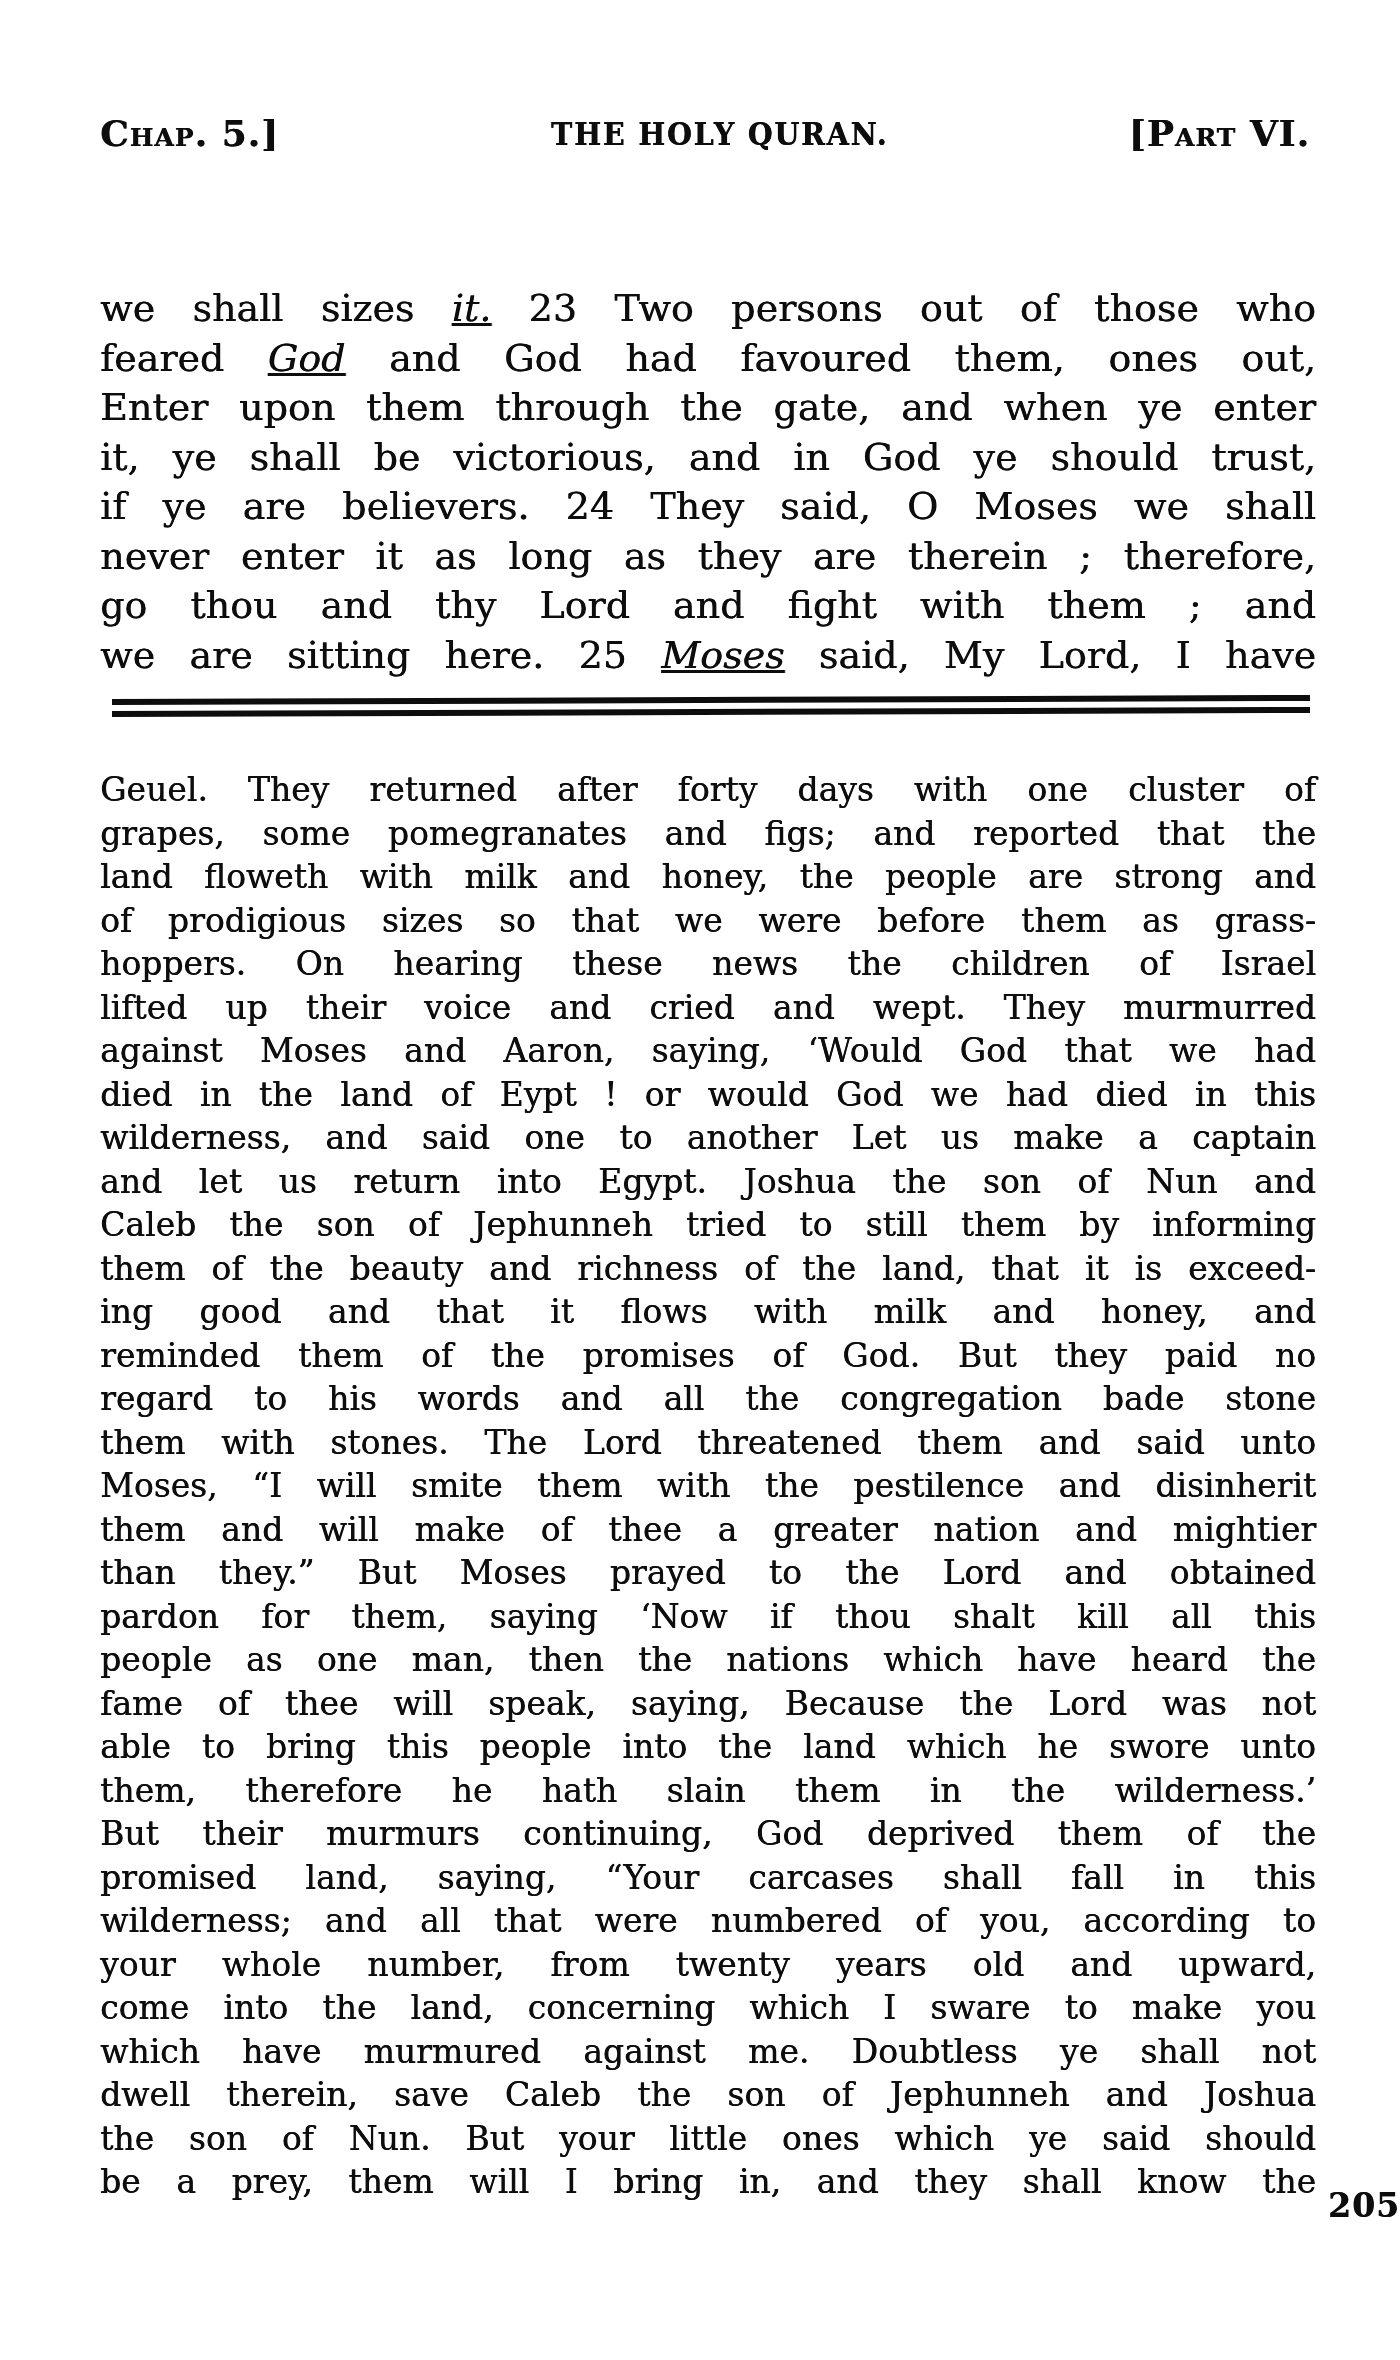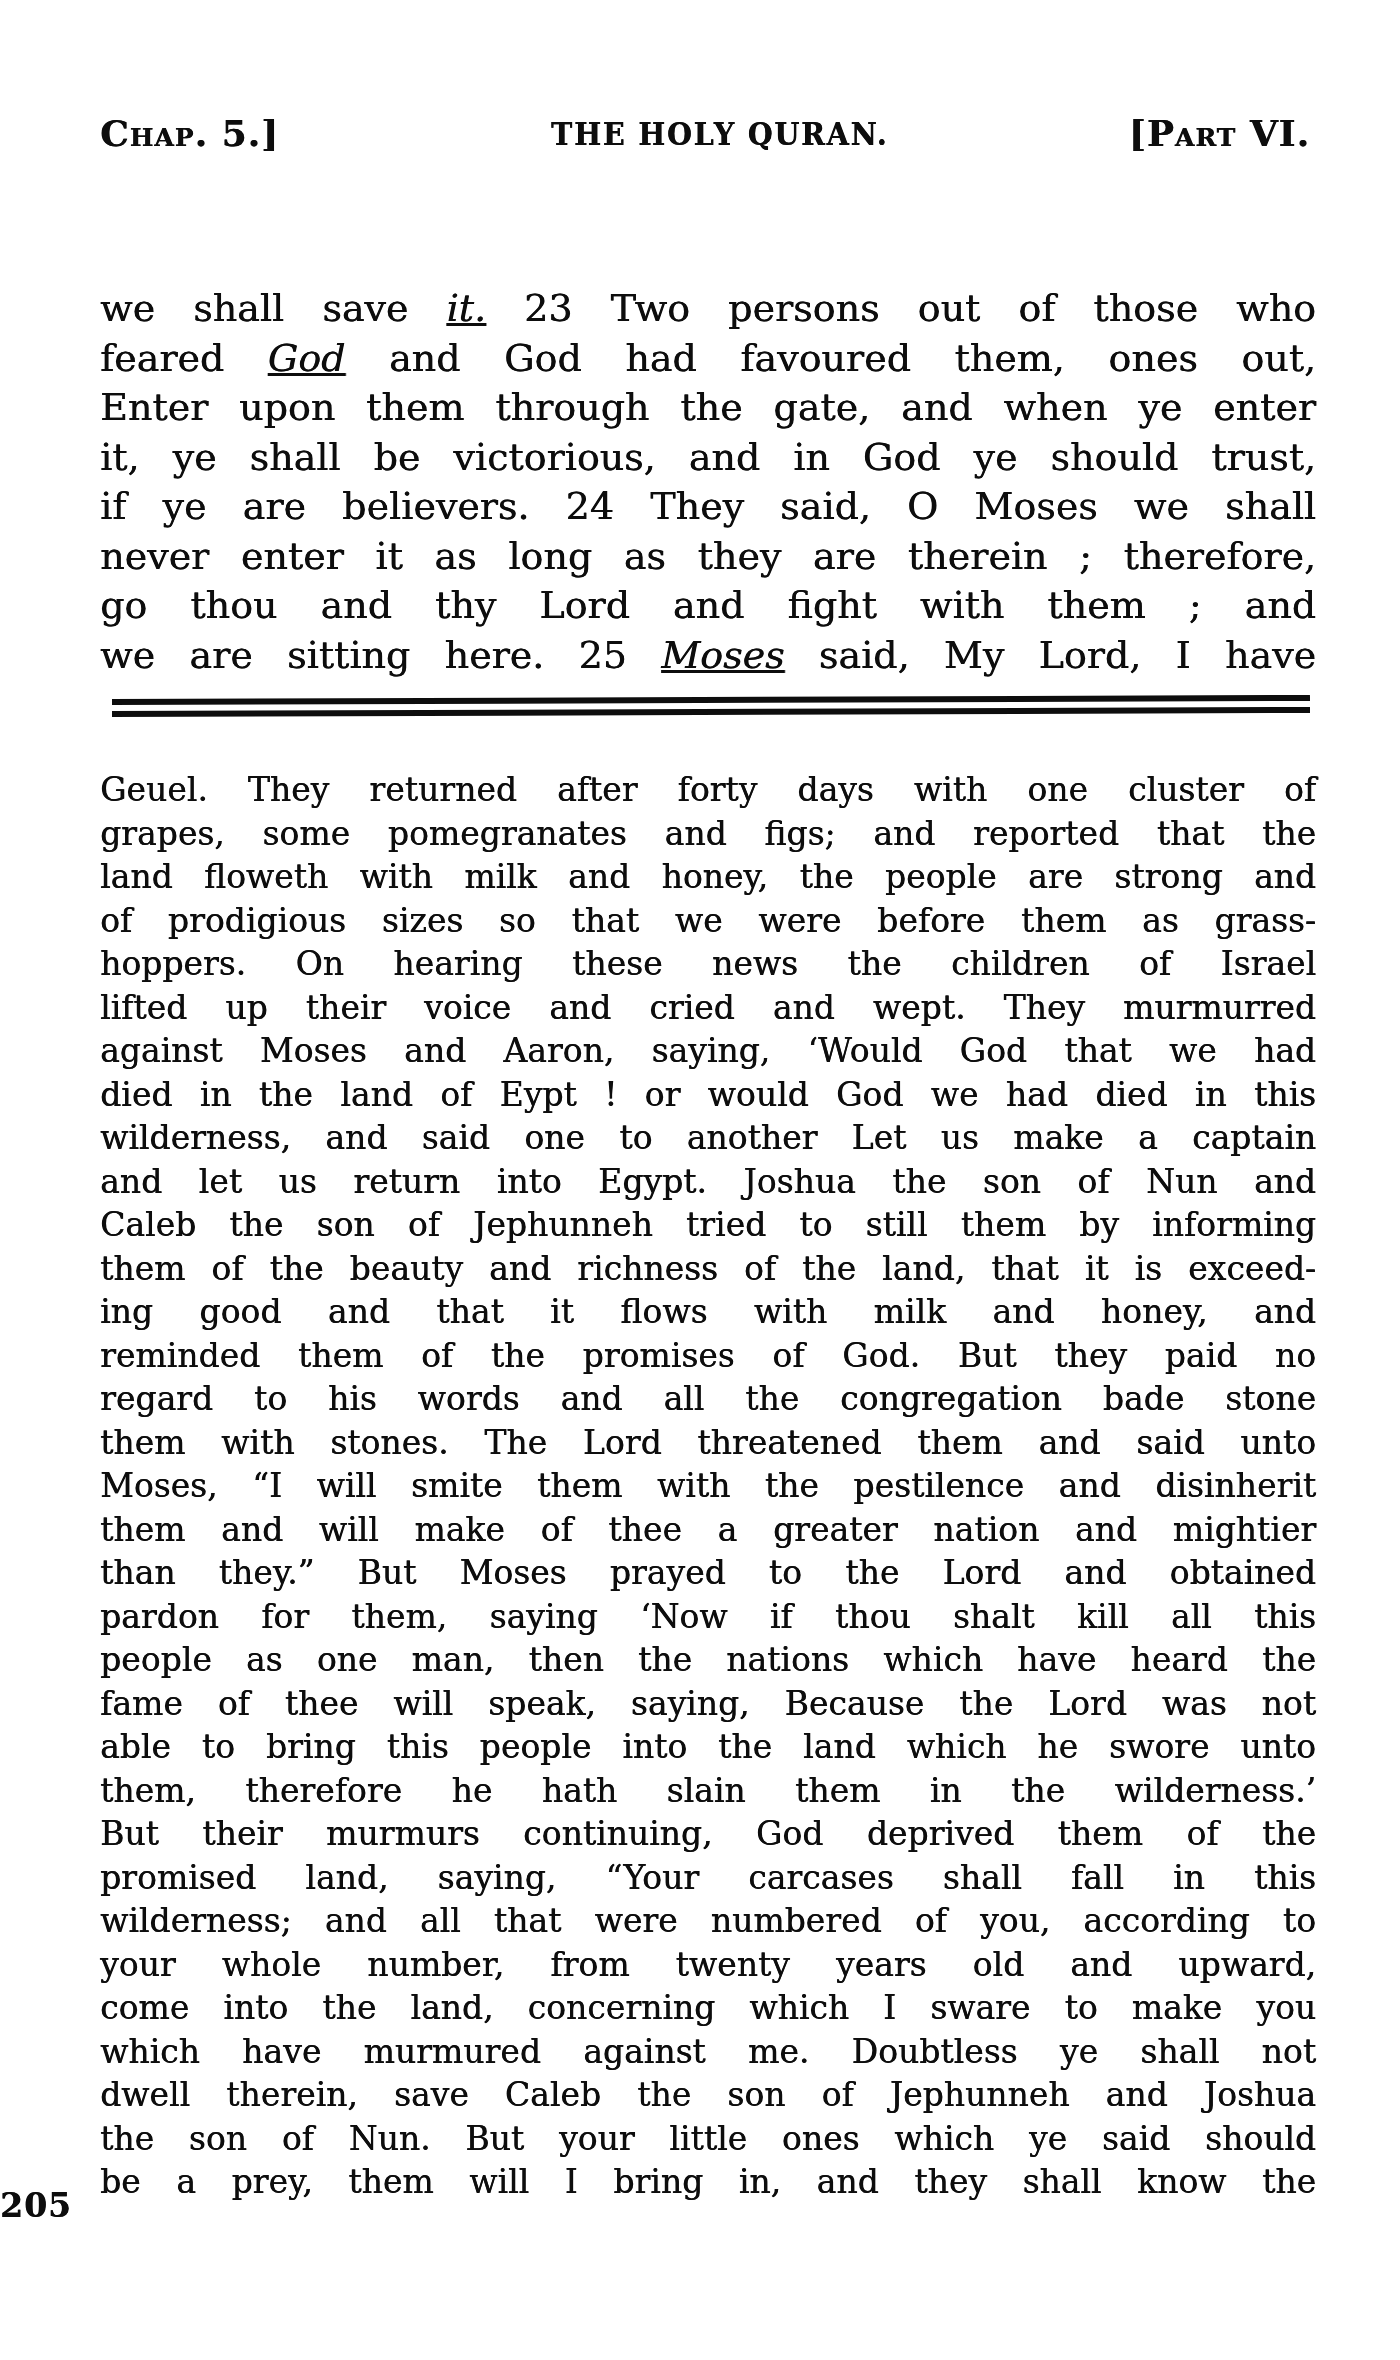--- a/index.html
+++ b/index.html
@@ -85,39 +85,39 @@
     border-top: 6px solid #0d0d0d;
     border-bottom: 6px solid #0d0d0d;
     transform: rotate(-0.2deg);
   }
 
   .page-number {
     position: absolute;
     top: 2186px;
     left: 0;
     width: 1400px;
-    text-align: left;
+    text-align: right;
     font-size: 33px;
     font-weight: bold;
     letter-spacing: 1px;
   }
 </style>
 </head>
 <body>
 
 <div class="page">
 
   <div class="header inked">
     <span class="h-left">Chap. 5.]</span>
     <span class="h-center">THE HOLY QURAN.</span>
     <span class="h-right">[Part VI.</span>
   </div>
 
   <div class="main-text inked">
-      <div class="tline"><span>we shall save </span><span class="it">it.</span><span> 23 Two persons out of those who</span></div>
+      <div class="tline"><span>we shall sizes </span><span class="it">it.</span><span> 23 Two persons out of those who</span></div>
       <div class="tline"><span>feared </span><span class="it">God</span><span> and God had favoured them, ones out,</span></div>
       <div class="tline"><span>Enter upon them through the gate, and when ye enter</span></div>
       <div class="tline"><span>it, ye shall be victorious, and in God ye should trust,</span></div>
       <div class="tline"><span>if ye are believers. 24 They said, O Moses we shall</span></div>
       <div class="tline"><span>never enter it as long as they are therein ; therefore,</span></div>
       <div class="tline"><span>go thou and thy Lord and fight with them ; and</span></div>
       <div class="tline"><span>we are sitting here. 25 </span><span class="it">Moses</span><span> said, My Lord, I have</span></div>
     </div>
 
   <div class="double-rule"></div>

